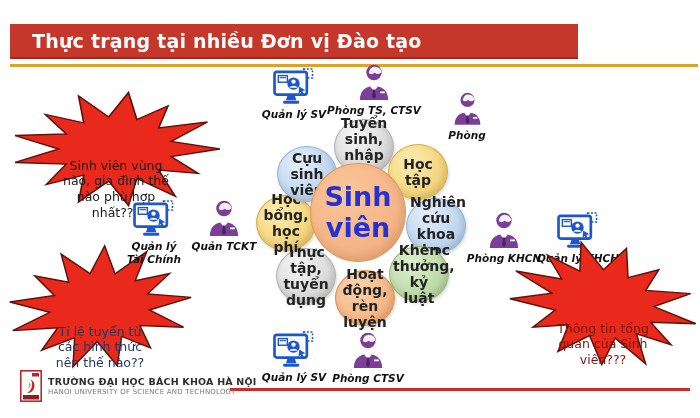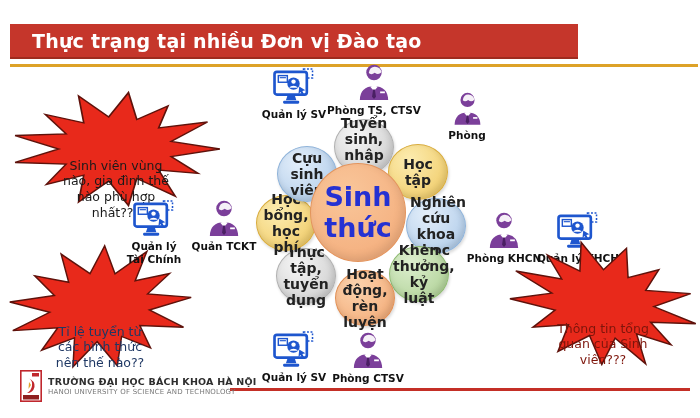--- a/index.html
+++ b/index.html
@@ -31,21 +31,21 @@
   .p-orange{background:radial-gradient(circle at 35% 28%,#fbd3ae,#f2a56f);border:1px solid #e08f55;}
   .center-circle{
     position:absolute;left:310px;top:163px;width:94px;height:97px;border-radius:50%;
     background:radial-gradient(circle at 38% 30%,#f9c69a,#f3a977);border:1px solid #e3945d;
     display:flex;align-items:center;justify-content:center;text-align:center;z-index:2;
     box-shadow:inset -3px -4px 8px rgba(0,0,0,.10);
   }
   .center-circle span{display:block;width:80px;font-size:27px;font-weight:600;color:#2531d2;line-height:1.12;}
 
   
-  .unit{position:absolute;display:flex;flex-direction:column;align-items:center;z-index:3;}
+  .unit{position:absolute;display:flex;flex-direction:column;align-items:center;z-index:3;font-style:italic;}
   .unit .lbl{font-size:10.5px;font-weight:bold;color:#111;text-align:center;line-height:1.2;margin-top:2px;white-space:nowrap;}
   .unit .lbl.wrap{white-space:normal;width:62px;}
 
   
   .star{position:absolute;z-index:5;}
   .star svg{position:absolute;left:0;top:0;width:100%;height:100%;}
   .star .txt{
     position:absolute;left:21%;top:20%;width:58%;height:60%;
     display:flex;align-items:center;justify-content:center;text-align:center;
     font-size:12.5px;font-weight:500;line-height:1.25;margin-top:40px;
@@ -86,21 +86,21 @@
       <span>Thực tập, tuyển dụng</span>
     </div>
   <div class="petal p-yellow" style="left:256px;top:195px;">
       <span>Học bổng, học phí</span>
     </div>
   <div class="petal p-blue" style="left:277px;top:146px;">
       <span>Cựu sinh viên</span>
     </div>
 
   <div class="center-circle">
-    <span>Sinh thức</span>
+    <span>Sinh viên</span>
   </div>
 
   <div class="unit" style="left:262px;top:68px;width:64px;">
     <svg width="42" height="38" viewBox="0 0 44 40">
       <rect x="32" y="1" width="9.5" height="9.5" fill="none" stroke="#1e56ce" stroke-width="1.6" stroke-dasharray="2 1.7"></rect>
       <rect x="1.5" y="4" width="34" height="24" rx="2.5" fill="#fff" stroke="#1e56ce" stroke-width="2.8"></rect>
       <rect x="5.5" y="8" width="9.5" height="7" fill="none" stroke="#1e56ce" stroke-width="1.5"></rect>
       <line x1="7" y1="10.2" x2="13.5" y2="10.2" stroke="#1e56ce" stroke-width="1.2"></line>
       <circle cx="21.5" cy="16.5" r="6.5" fill="#1e56ce"></circle>
       <circle cx="21.5" cy="14.3" r="2.3" fill="#fff"></circle>

